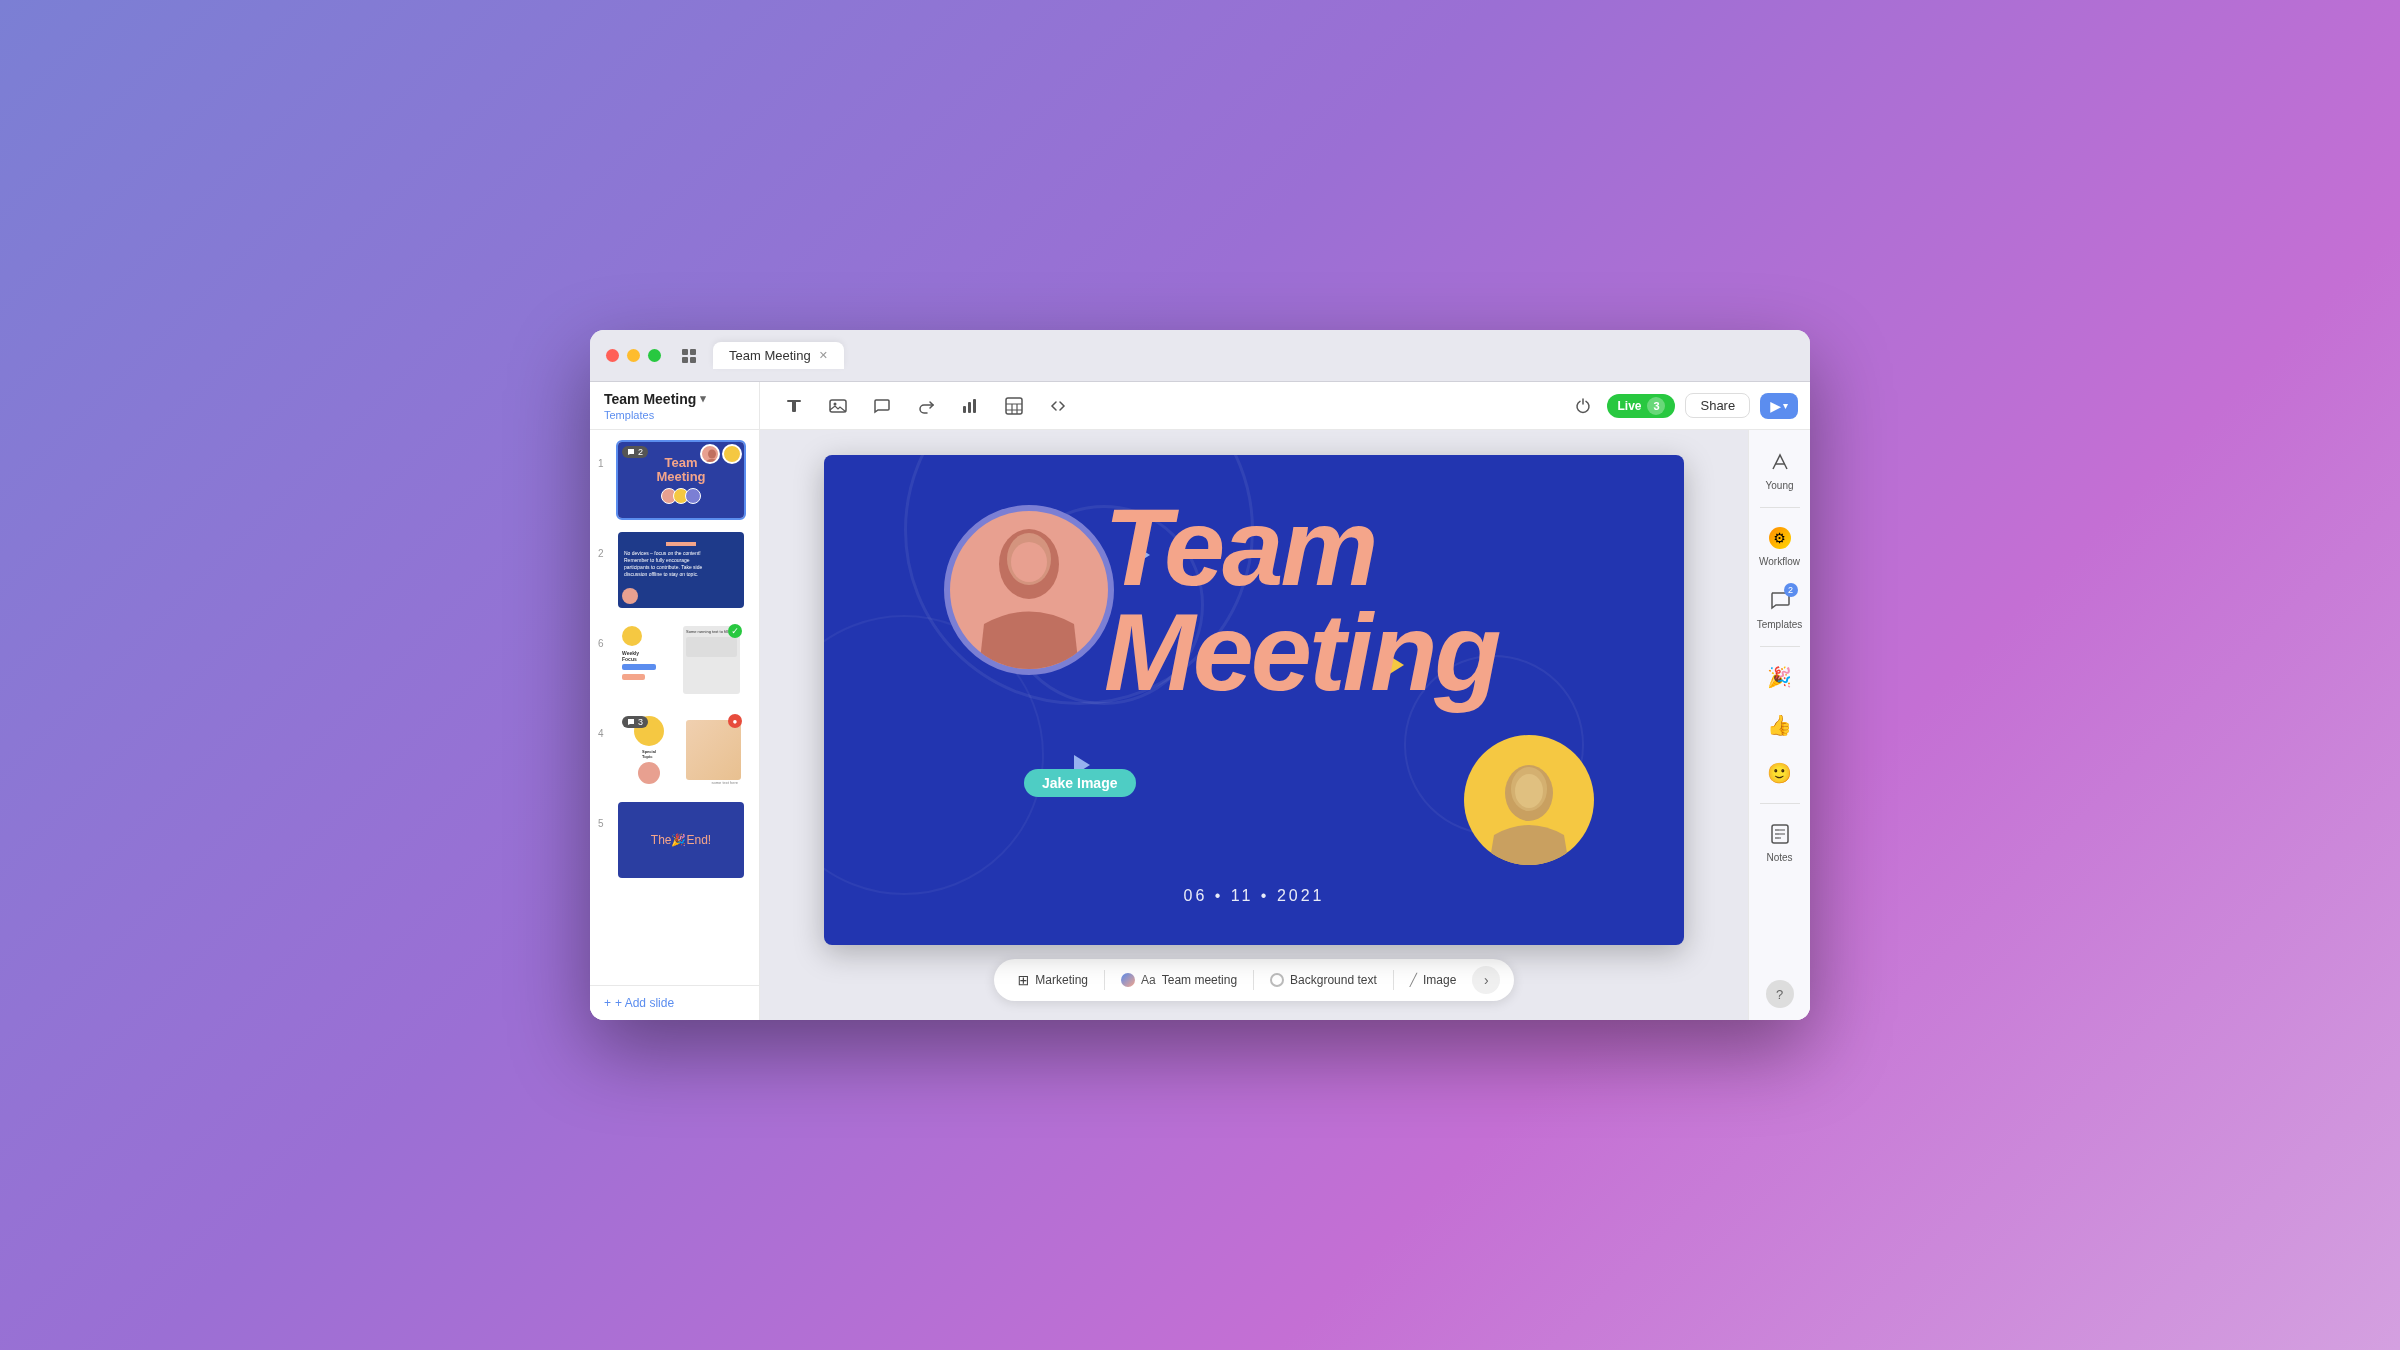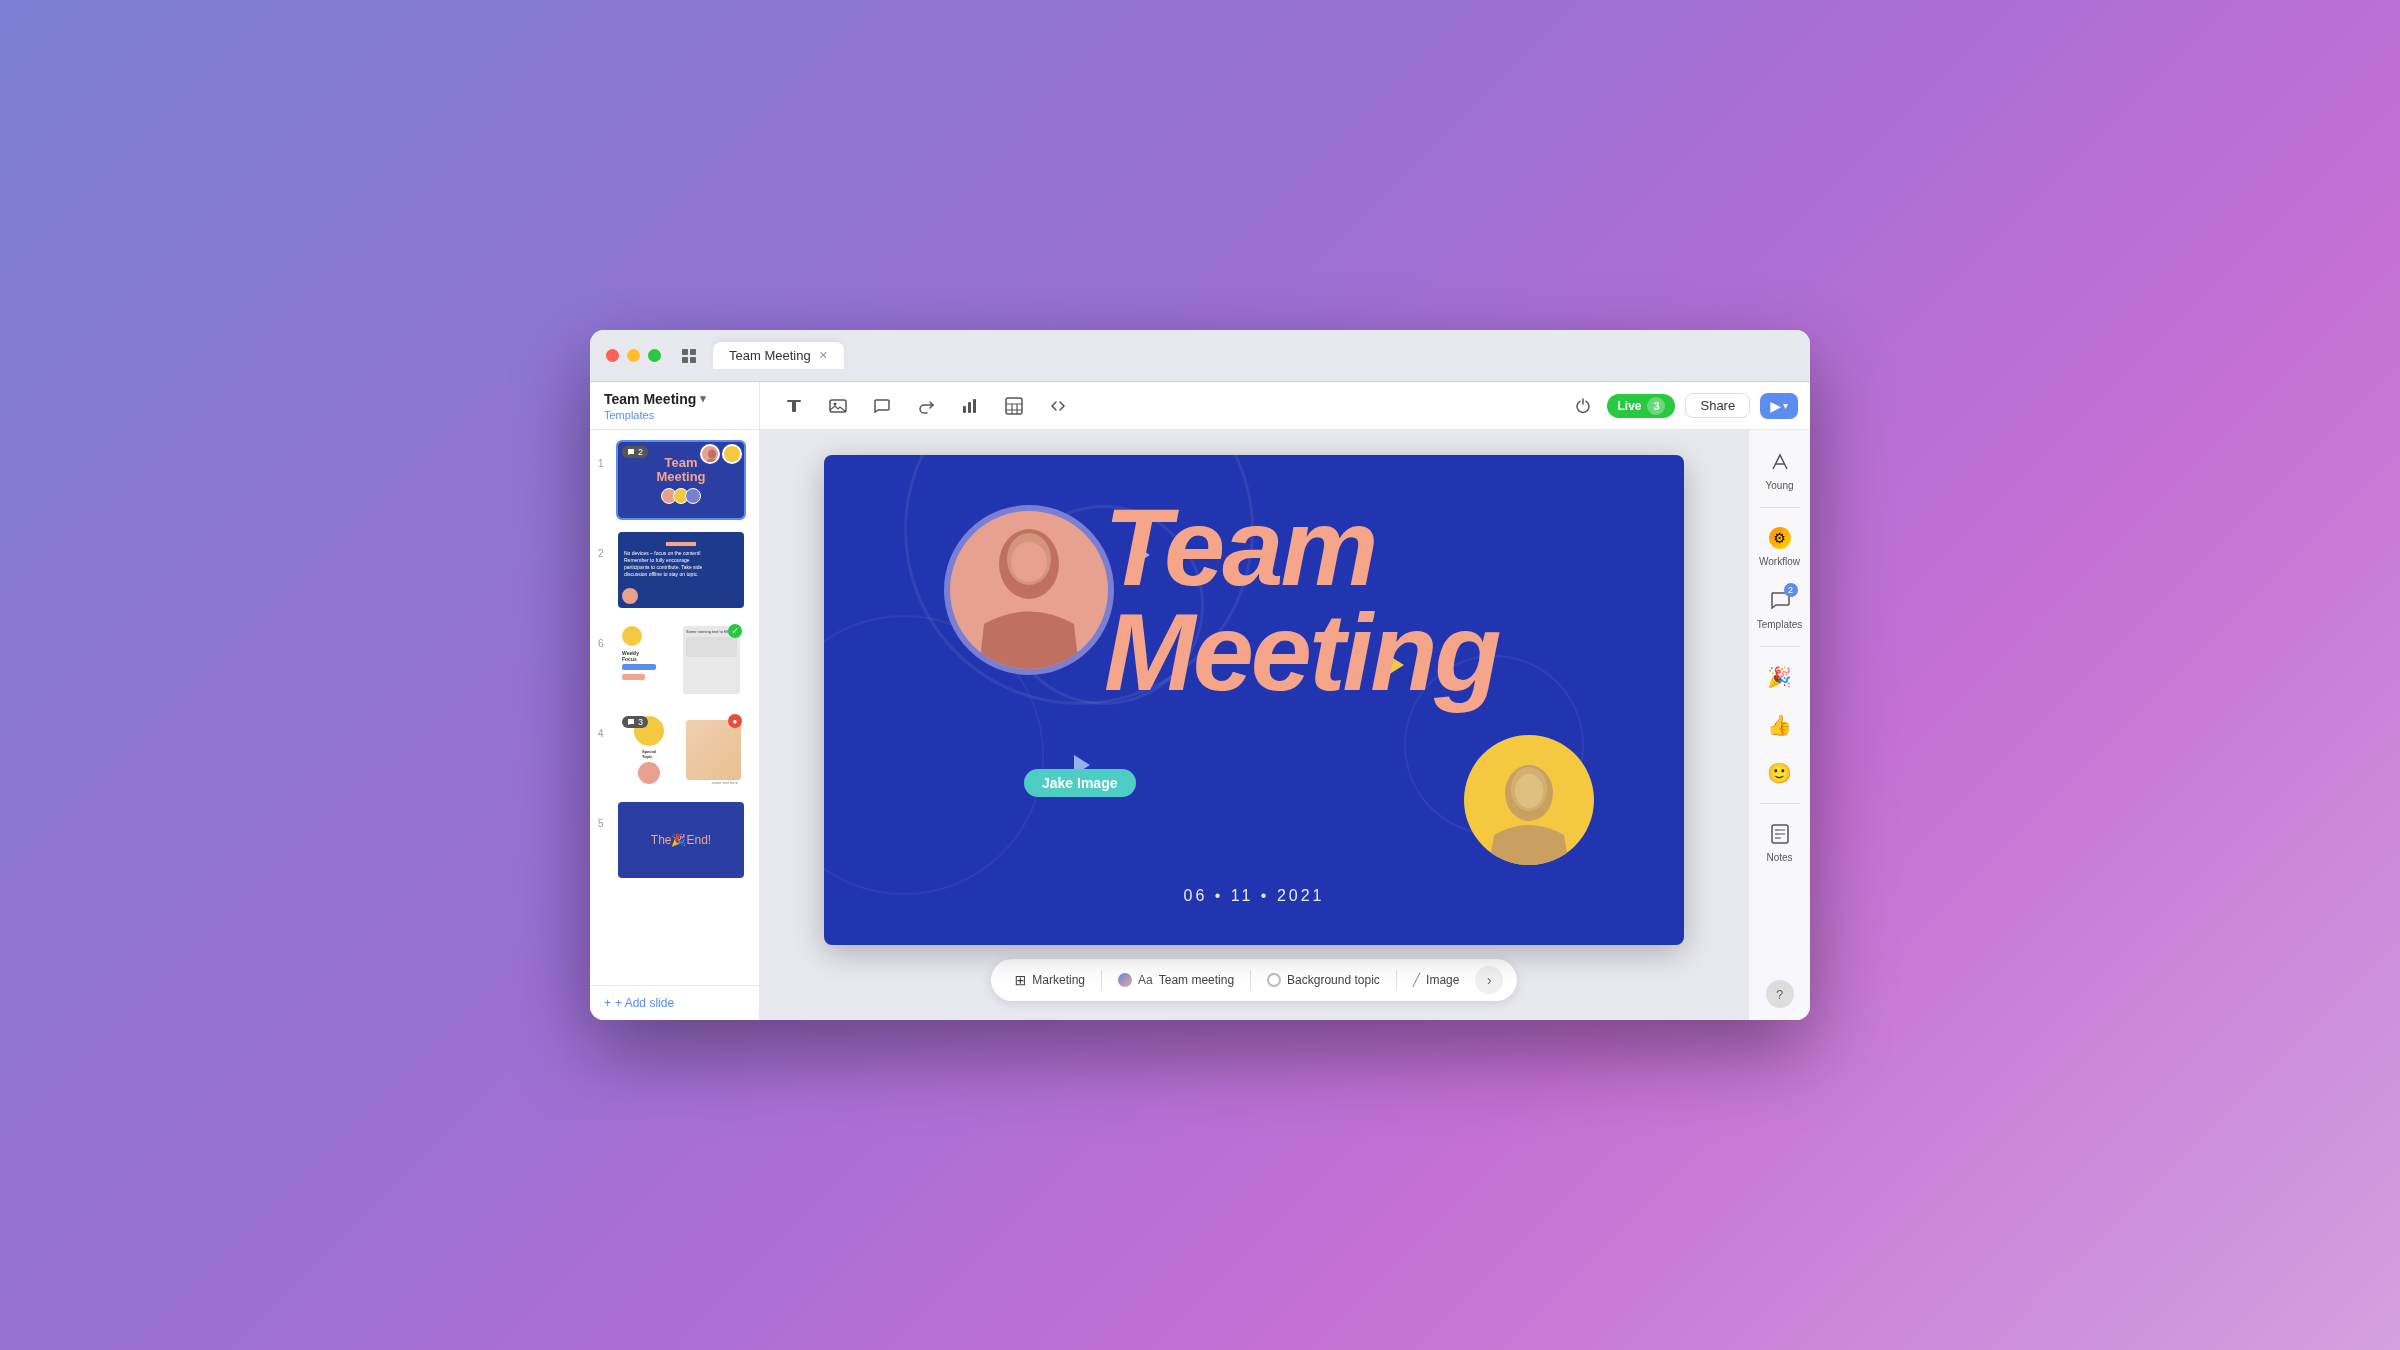--- a/index.html
+++ b/index.html
@@ -681,21 +681,21 @@
           </div>
           <div class="bottom-divider"></div>
           <div class="bottom-item">
             <span style="width:14px;height:14px;border-radius:50%;background:linear-gradient(135deg,#5B8DEF,#f4a58a);display:inline-block;"></span>
             <span style="font-size:12px;color:#555;">Aa</span>
             <span>Team meeting</span>
           </div>
           <div class="bottom-divider"></div>
           <div class="bottom-item">
             <span style="width:14px;height:14px;border-radius:50%;border:2px solid #bbb;display:inline-block;background:#fff;"></span>
-            <span>Background topic</span>
+            <span>Background text</span>
           </div>
           <div class="bottom-divider"></div>
           <div class="bottom-item">
             <span style="font-size:12px;color:#888;">╱</span>
             <span>Image</span>
           </div>
           <div class="bottom-more">›</div>
         </div>
       </div>
     </div>

